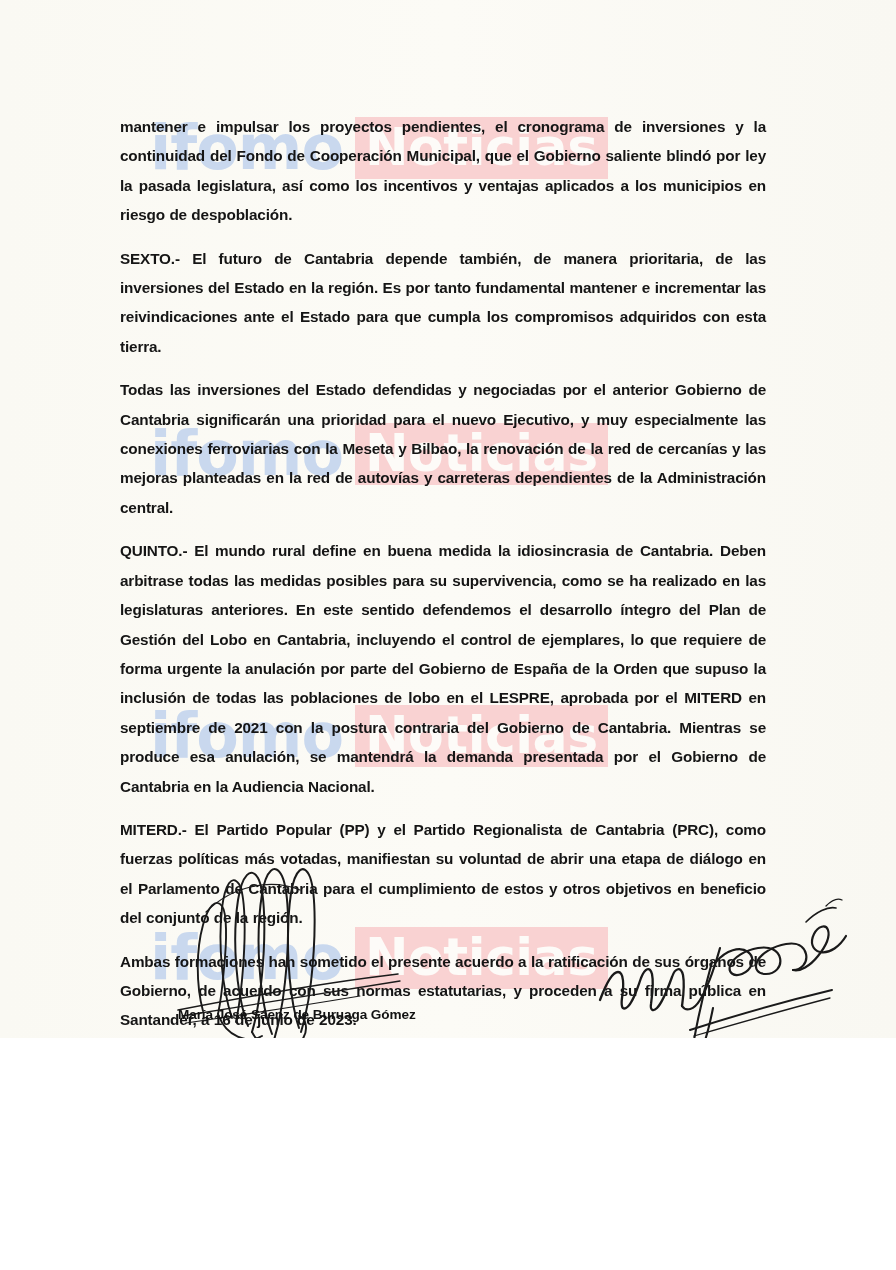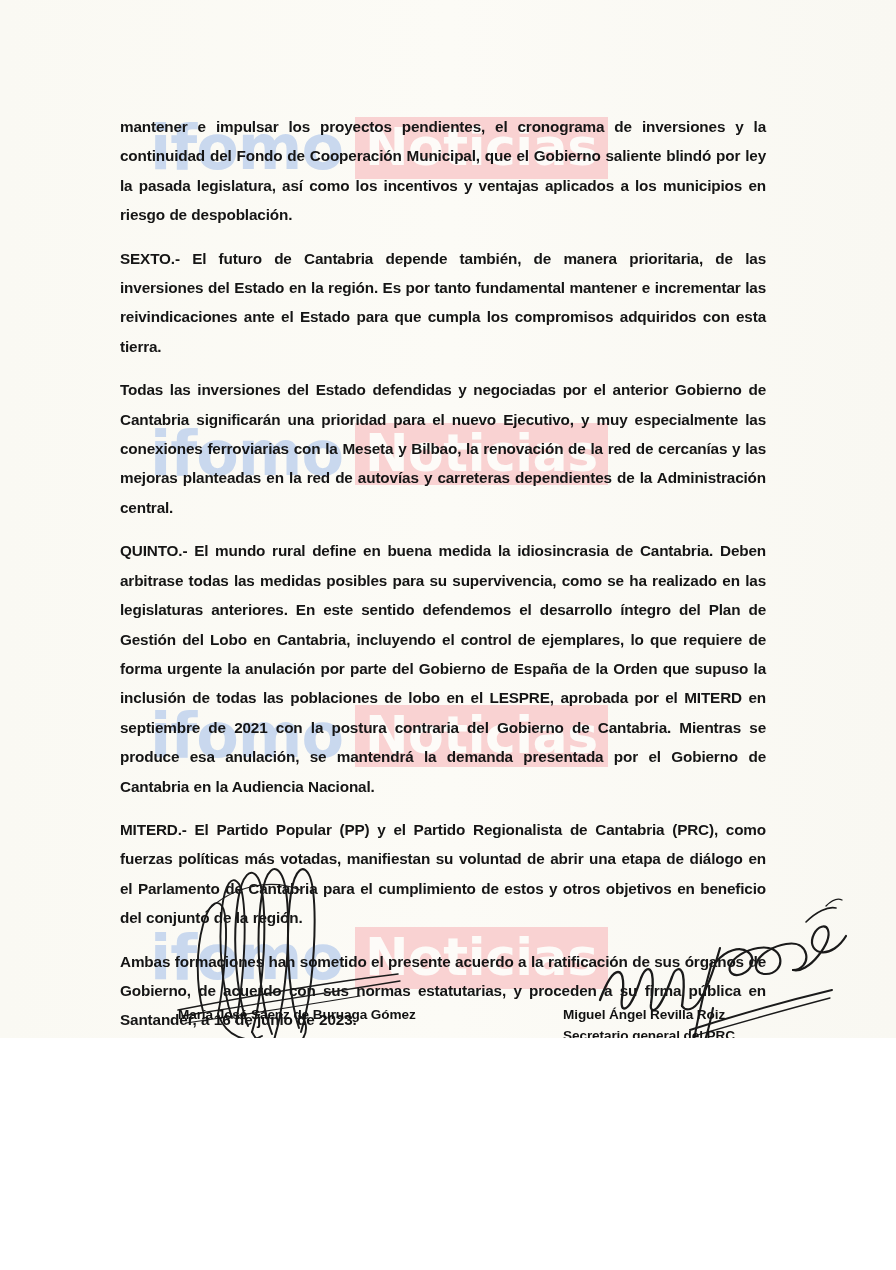--- a/index.html
+++ b/index.html
@@ -200,18 +200,14 @@
 
       <path d="M690 1030 C 740 1014, 790 1000, 832 990" stroke-width="2.0"></path>
       <path d="M694 1036 C 742 1022, 792 1008, 830 998" stroke-width="1.3"></path>
     </g>
   </svg>
 
   <div class="sig-names sig-left-names">
     <div>María José Sáenz de Buruaga Gómez</div>
   </div>
 
-  <div class="sig-names sig-right-names">
-    <div>Miguel Ángel Revilla Roiz</div>
-    <div>Secretario general del PRC</div>
-  </div>
 
 </div>
 
 </body></html>

